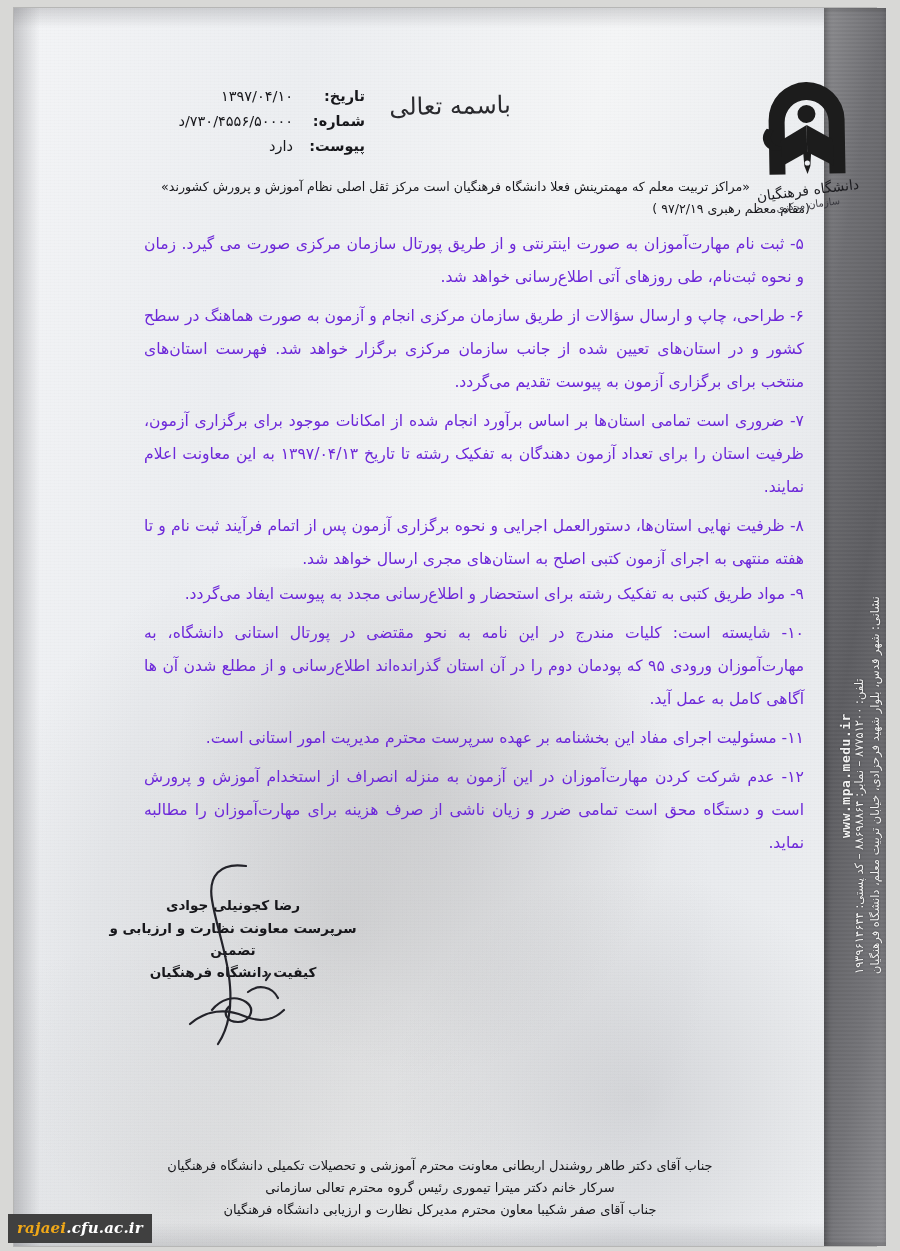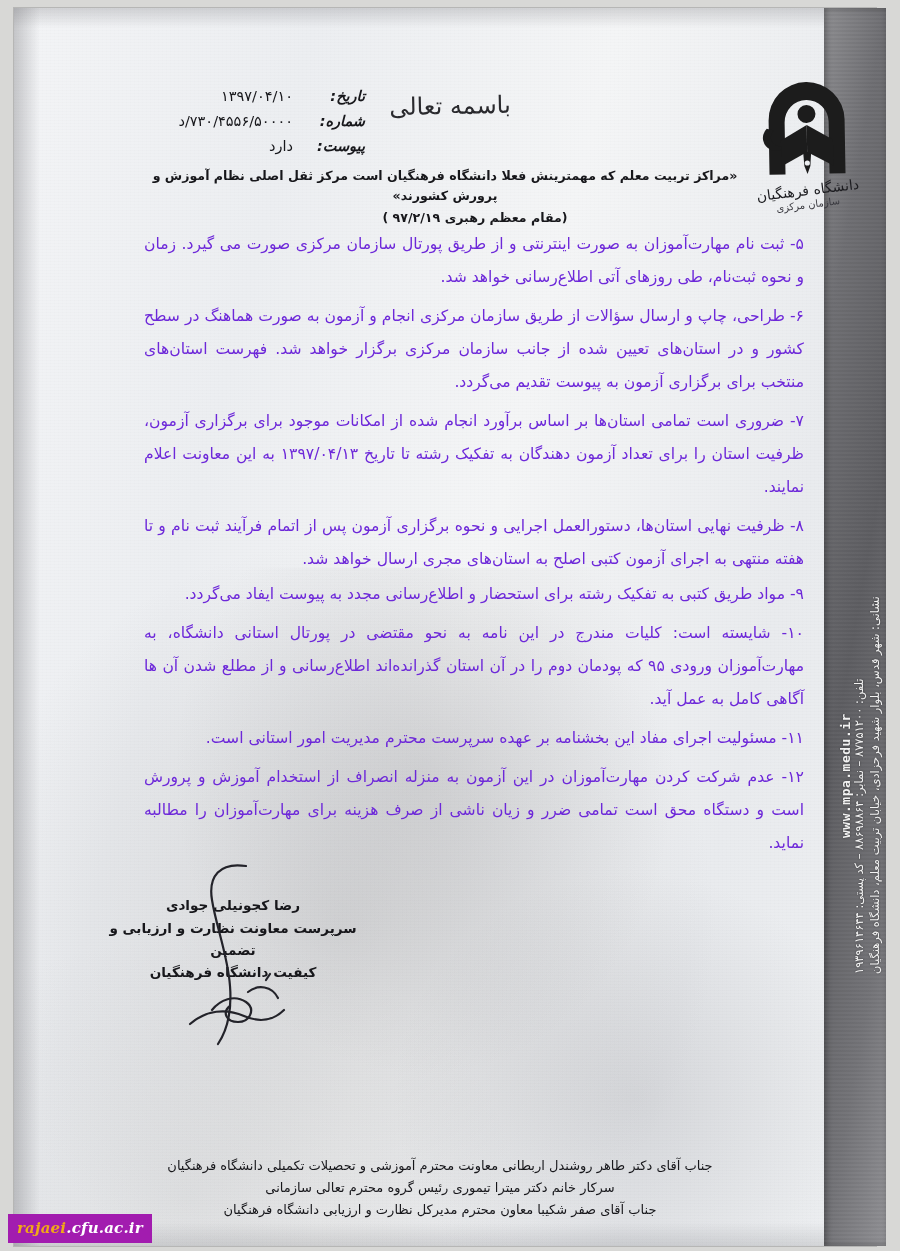--- a/index.html
+++ b/index.html
@@ -83,44 +83,44 @@
     color:#2a2a2e;
     transform:rotate(-1.2deg);
   }
   .meta{
     position:absolute; right:535px; top:84px;
     width:250px;
     font-size:14.5px; line-height:25px; color:#17171b;
     text-align:right;
   }
   .meta .row{ display:flex; justify-content:flex-start; gap:14px; }
-  .meta .lbl{ min-width:58px; font-weight:bold;font-style:italic; }
+  .meta .lbl{ min-width:58px; font-weight:bold; }
   .meta .val{ letter-spacing:.6px; }
 
   
   .logo-wrap{
     position:absolute; right:18px; top:78px; width:150px; text-align:center;
     transform:rotate(-1deg);
   }
   .logo-mark{ width:92px; height:100px; margin:0 auto; display:block; }
   .logo-name{
     margin-top:4px; font-size:14px; color:#1d1d21;
     font-family:"DejaVu Serif","Liberation Serif",serif;
     transform:rotate(-6deg);
   }
   .logo-sub{
     font-size:10px; color:#3a3a40; margin-top:1px;
     transform:rotate(-6deg);
   }
 
   
   .quote{
-    position:absolute; right:150px; top:166px; width:610px;
-    text-align:center; font-size:12.6px; line-height:20px;
-    font-weight:bold; color:#17171b;
+    position:absolute; right:150px; top:177px; width:610px;
+    text-align:right; font-size:12.6px; line-height:20px;
+    font-weight:normal; color:#17171b;
   }
   .quote .q2{ display:block; margin-top:2px; margin-right:-60px; }
 
   
   .body{
     position:absolute; right:96px; top:228px; width:660px;
     text-align:justify; color:#6d28d9;
     font-size:15.6px; line-height:33px;
   }
   .item{ margin-bottom:6px; }
@@ -141,21 +141,21 @@
   
   .cc{
     position:absolute; right:150px; top:1155px; width:620px;
     text-align:center; font-size:13px; line-height:22px; color:#17171b;
   }
   .cc .cc-label{ text-align:right; padding-right:18px; }
 
   
   .wm{
     position:absolute; left:8px; bottom:8px;
-    background:#a21caf;
+    background:#404040;
     padding:5px 9px 6px 9px;
     font-family:"DejaVu Serif","Liberation Serif",serif;
     font-style:italic; font-weight:bold;
     font-size:15px; letter-spacing:.2px;
     direction:ltr;
   }
   .wm .a{ color:#f0a818; }
   .wm .b{ color:#ffffff; }
 </style>
 </head>

